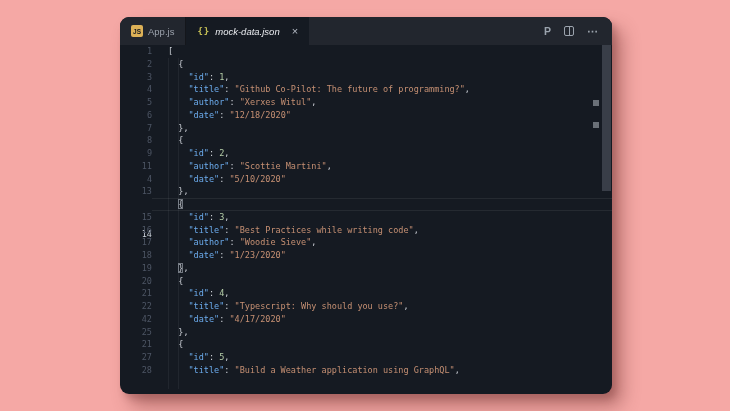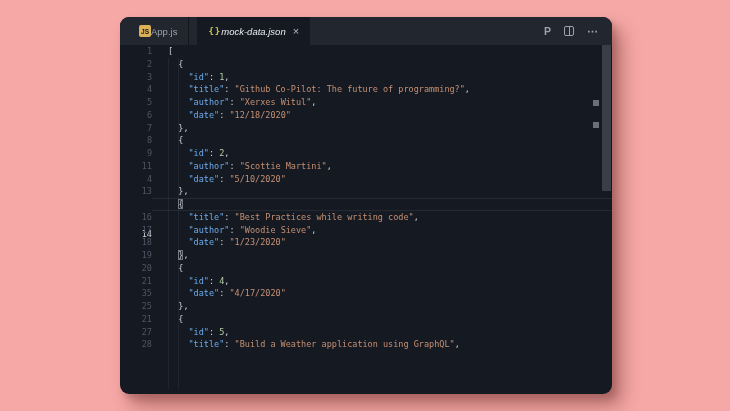--- a/index.html
+++ b/index.html
@@ -15,21 +15,21 @@
 
   .window{
     position:absolute; left:120px; top:17px; width:492px; height:377px;
     background:var(--window_bg); border-radius:9px; overflow:hidden;
     display:flex; flex-direction:column;
     box-shadow:10px 12px 18px rgba(110,48,47,.45), 4px 5px 6px rgba(110,48,47,.25);
   }
 
   
   .tabbar{height:28px; flex-shrink:0; background:var(--tabbar_bg); display:flex; align-items:stretch;}
-  .tab{display:flex; align-items:center; padding:0 11px; font-size:9.5px; cursor:default;margin-left:8px;}
+  .tab{display:flex; align-items:center; gap:5px; padding:0 11px; font-size:9.5px; cursor:default;}
   .tab.inactive{color:var(--tab_inactive_fg); border-right:1px solid rgba(0,0,0,.4);}
   .tab.active{background:var(--window_bg); color:var(--tab_active_fg);}
   .tab.active .fname{font-style:italic;text-align:center;}
   .js-badge{width:12px; height:12px; border-radius:2px; background:var(--accent_js_icon);
     color:#15181d; font-size:6.5px; font-weight:bold; display:flex; align-items:center; justify-content:center;}
   .json-glyph{color:var(--accent_json_icon); font-family:"DejaVu Sans Mono",monospace;
     font-size:9px; font-weight:bold; letter-spacing:1px;}
   .close-x{margin-left:7px; color:#b4bac4; font-size:11px; line-height:1;}
   .tab-actions{margin-left:auto; display:flex; align-items:center; gap:13px; padding-right:13px; color:var(--action_icon_fg);}
   .act-p{font-size:10.5px; font-weight:bold;}
@@ -84,27 +84,29 @@
         <div class="row"><span class="ln">4</span><span class="code"><span class="tok-p">    </span><span class="tok-k">"title"</span><span class="tok-p">: </span><span class="tok-s">"Github Co-Pilot: The future of programming?"</span><span class="tok-p">,</span></span></div>
         <div class="row"><span class="ln">5</span><span class="code"><span class="tok-p">    </span><span class="tok-k">"author"</span><span class="tok-p">: </span><span class="tok-s">"Xerxes Witul"</span><span class="tok-p">,</span></span></div>
         <div class="row"><span class="ln">6</span><span class="code"><span class="tok-p">    </span><span class="tok-k">"date"</span><span class="tok-p">: </span><span class="tok-s">"12/18/2020"</span></span></div>
         <div class="row"><span class="ln">7</span><span class="code"><span class="tok-p">  </span><span class="tok-p">}</span><span class="tok-p">,</span></span></div>
         <div class="row"><span class="ln">8</span><span class="code"><span class="tok-p">  </span><span class="tok-p">{</span></span></div>
         <div class="row"><span class="ln">9</span><span class="code"><span class="tok-p">    </span><span class="tok-k">"id"</span><span class="tok-p">: </span><span class="tok-n">2</span><span class="tok-p">,</span></span></div>
         <div class="row"><span class="ln">11</span><span class="code"><span class="tok-p">    </span><span class="tok-k">"author"</span><span class="tok-p">: </span><span class="tok-s">"Scottie Martini"</span><span class="tok-p">,</span></span></div>
         <div class="row"><span class="ln">4</span><span class="code"><span class="tok-p">    </span><span class="tok-k">"date"</span><span class="tok-p">: </span><span class="tok-s">"5/10/2020"</span></span></div>
         <div class="row"><span class="ln">13</span><span class="code"><span class="tok-p">  </span><span class="tok-p">}</span><span class="tok-p">,</span></span></div>
         <div class="row active"><span class="ln">14</span><span class="code"><span class="tok-p">  </span><span class="tok-p bm">{</span></span></div>
+        <div class="row"><span class="ln">15</span><span class="code"><span class="tok-p">    </span><span class="tok-k">"id"</span><span class="tok-p">: </span><span class="tok-n">3</span><span class="tok-p">,</span></span></div>
         <div class="row"><span class="ln">16</span><span class="code"><span class="tok-p">    </span><span class="tok-k">"title"</span><span class="tok-p">: </span><span class="tok-s">"Best Practices while writing code"</span><span class="tok-p">,</span></span></div>
         <div class="row"><span class="ln">17</span><span class="code"><span class="tok-p">    </span><span class="tok-k">"author"</span><span class="tok-p">: </span><span class="tok-s">"Woodie Sieve"</span><span class="tok-p">,</span></span></div>
         <div class="row"><span class="ln">18</span><span class="code"><span class="tok-p">    </span><span class="tok-k">"date"</span><span class="tok-p">: </span><span class="tok-s">"1/23/2020"</span></span></div>
         <div class="row"><span class="ln">19</span><span class="code"><span class="tok-p">  </span><span class="tok-p bm">}</span><span class="tok-p">,</span></span></div>
         <div class="row"><span class="ln">20</span><span class="code"><span class="tok-p">  </span><span class="tok-p">{</span></span></div>
         <div class="row"><span class="ln">21</span><span class="code"><span class="tok-p">    </span><span class="tok-k">"id"</span><span class="tok-p">: </span><span class="tok-n">4</span><span class="tok-p">,</span></span></div>
-        <div class="row"><span class="ln">35</span><span class="code"><span class="tok-p">    </span><span class="tok-k">"date"</span><span class="tok-p">: </span><span class="tok-s">"4/17/2020"</span></span></div>
+        <div class="row"><span class="ln">22</span><span class="code"><span class="tok-p">    </span><span class="tok-k">"title"</span><span class="tok-p">: </span><span class="tok-s">"Typescript: Why should you use?"</span><span class="tok-p">,</span></span></div>
+        <div class="row"><span class="ln">42</span><span class="code"><span class="tok-p">    </span><span class="tok-k">"date"</span><span class="tok-p">: </span><span class="tok-s">"4/17/2020"</span></span></div>
         <div class="row"><span class="ln">25</span><span class="code"><span class="tok-p">  </span><span class="tok-p">}</span><span class="tok-p">,</span></span></div>
         <div class="row"><span class="ln">21</span><span class="code"><span class="tok-p">  </span><span class="tok-p">{</span></span></div>
         <div class="row"><span class="ln">27</span><span class="code"><span class="tok-p">    </span><span class="tok-k">"id"</span><span class="tok-p">: </span><span class="tok-n">5</span><span class="tok-p">,</span></span></div>
         <div class="row"><span class="ln">28</span><span class="code"><span class="tok-p">    </span><span class="tok-k">"title"</span><span class="tok-p">: </span><span class="tok-s">"Build a Weather application using GraphQL"</span><span class="tok-p">,</span></span></div>
       </div>
     <div class="scrollbar"></div>
     <div class="marker m1"></div>
     <div class="marker m2"></div>
   </div>
 </div>

